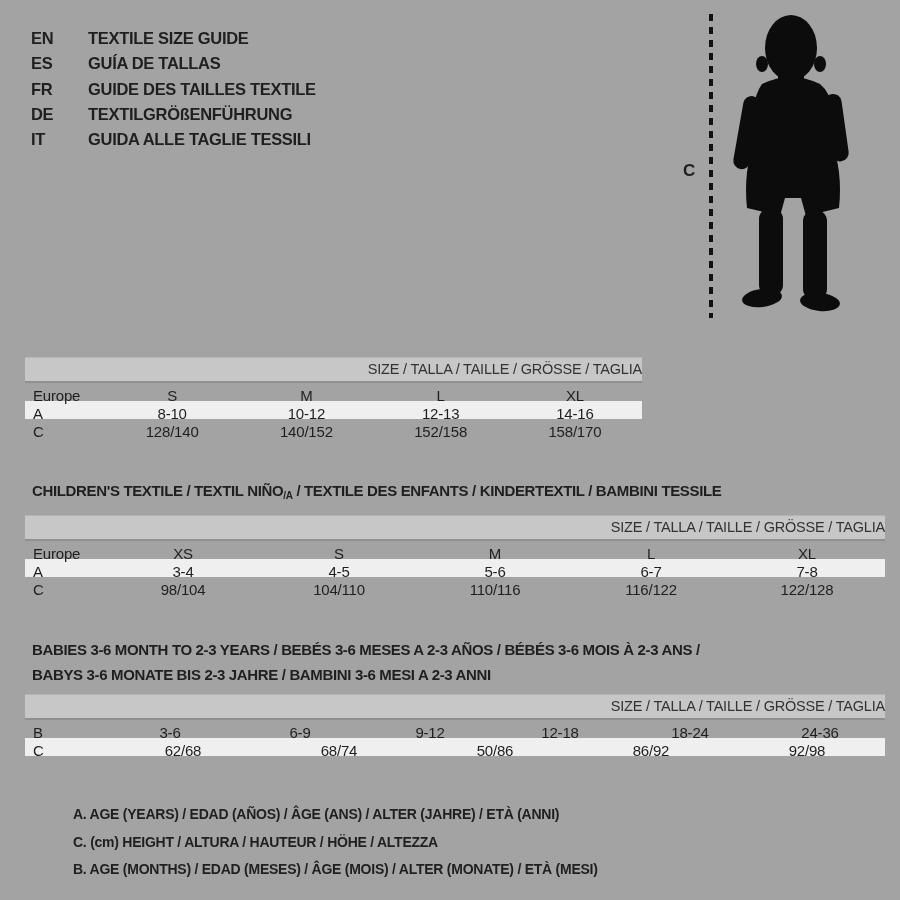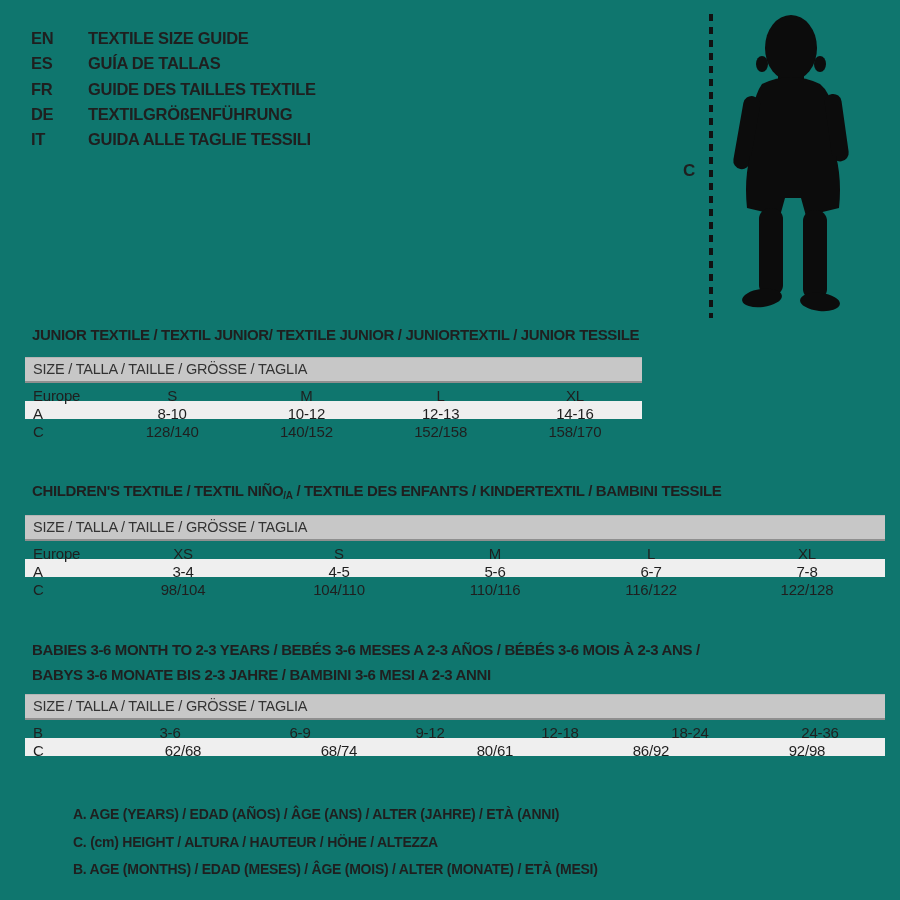--- a/index.html
+++ b/index.html
@@ -1,17 +1,17 @@
 <!DOCTYPE html>
 <html><head>
 <meta charset="utf-8">
 <style>
   html,body{margin:0;padding:0;background:#fff;}
   .page{
-    position:relative;width:900px;height:900px;background:#0f766e;overflow:hidden;
+    position:relative;width:900px;height:900px;background:#a3a3a3;overflow:hidden;
     font-family:"Liberation Sans",sans-serif;color:#1f1f1f;
   }
   
   .lang-block{position:absolute;left:31px;top:26px;}
   .lang-row{display:flex;font-weight:700;font-size:16.5px;line-height:25.3px;letter-spacing:-0.3px;}
   .lang-code{width:57px;}
   
   .dotted-line{position:absolute;left:706px;top:12px;}
   .height-label{position:absolute;left:683px;top:161px;font-weight:700;font-size:17px;}
   .silhouette{position:absolute;left:727px;top:12px;}
@@ -20,20 +20,21 @@
   .sec-title .subscr{font-size:10px;vertical-align:-3px;}
   .sec-title .tline{display:block;line-height:25px;}
   
   .size-table{position:absolute;left:25px;}
   .t1{width:617px;}
   .t2,.t3{width:860px;}
   .bar{
     background:#c7c7c7;border-top:1px solid #b5b5b5;border-bottom:2px solid #8f8f8f;
     height:23px;line-height:23px;padding-left:8px;font-size:14.5px;color:#333;
     letter-spacing:-0.2px;
+    text-align:right;
   }
   .trow{display:flex;height:18px;line-height:26px;font-size:15px;letter-spacing:-0.2px;}
   .trow.shaded{background:#efefef;}
   .trow .lbl{width:80px;padding-left:8px;box-sizing:border-box;}
   .trow .val{flex:1;text-align:center;}
   
   .footnotes{position:absolute;left:31px;top:801px;margin-left:42px;}
   .footnote{font-weight:700;font-size:14px;line-height:27.5px;letter-spacing:-0.25px;white-space:nowrap;}
 </style>
 </head>
@@ -78,21 +79,20 @@
       <rect x="16" y="84" width="17" height="74" rx="8.5" transform="rotate(10 24 88)"></rect>
       <rect x="96" y="82" width="17" height="68" rx="8.5" transform="rotate(-8 104 86)"></rect>
       <path d="M22,144 L108,144 Q114,168 111,196 L78,204 L73,186 L57,186 L52,204 L19,196 Q16,168 22,144 Z"></path>
       <rect x="31" y="196" width="24" height="88" rx="11"></rect>
       <rect x="75" y="198" width="24" height="90" rx="11"></rect>
       <ellipse cx="34" cy="286" rx="20" ry="9" transform="rotate(-7 34 286)"></ellipse>
       <ellipse cx="92" cy="290" rx="20" ry="9" transform="rotate(6 92 290)"></ellipse>
     </g>
   </svg>
 
-  <div class="sec-title" style="left:32px;top:326px;">JUNIOR TEXTILE / TEXTIL JUNIOR/ TEXTILE JUNIOR / JUNIORTEXTIL / JUNIOR TESSILE</div>
   <div class="size-table t1" style="top:357px;">
     <div class="bar">SIZE / TALLA / TAILLE / GRÖSSE / TAGLIA</div>
     <div class="trow">
       <div class="lbl">Europe</div>
       <div class="val">S</div>
       <div class="val">M</div>
       <div class="val">L</div>
       <div class="val">XL</div>
     </div>
     <div class="trow shaded">
@@ -154,21 +154,21 @@
       <div class="val">6-9</div>
       <div class="val">9-12</div>
       <div class="val">12-18</div>
       <div class="val">18-24</div>
       <div class="val">24-36</div>
     </div>
     <div class="trow shaded">
       <div class="lbl">C</div>
       <div class="val">62/68</div>
       <div class="val">68/74</div>
-      <div class="val">80/61</div>
+      <div class="val">50/86</div>
       <div class="val">86/92</div>
       <div class="val">92/98</div>
     </div>
   </div>
 
   <div class="footnotes">
     <div class="footnote">A. AGE (YEARS) / EDAD (AÑOS) / ÂGE (ANS) / ALTER (JAHRE) / ETÀ (ANNI)</div>
     <div class="footnote">C. (cm) HEIGHT / ALTURA / HAUTEUR / HÖHE / ALTEZZA</div>
     <div class="footnote">B. AGE (MONTHS) / EDAD (MESES) / ÂGE (MOIS) / ALTER (MONATE) / ETÀ (MESI)</div>
   </div>

